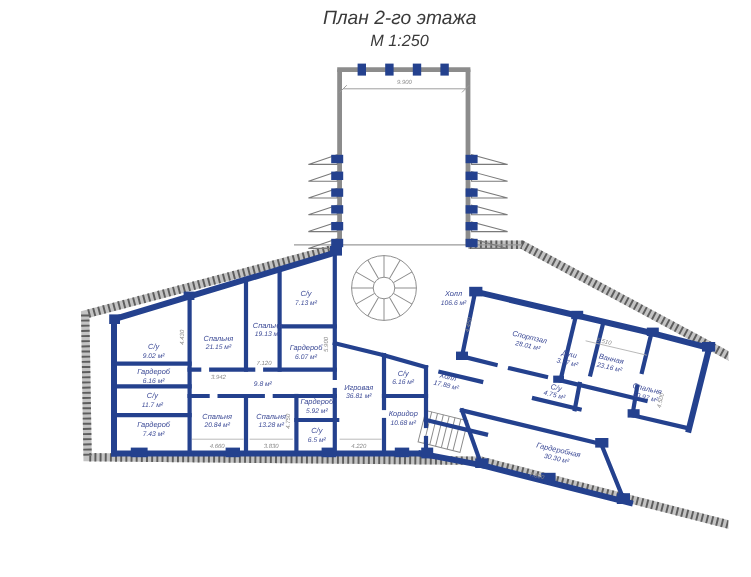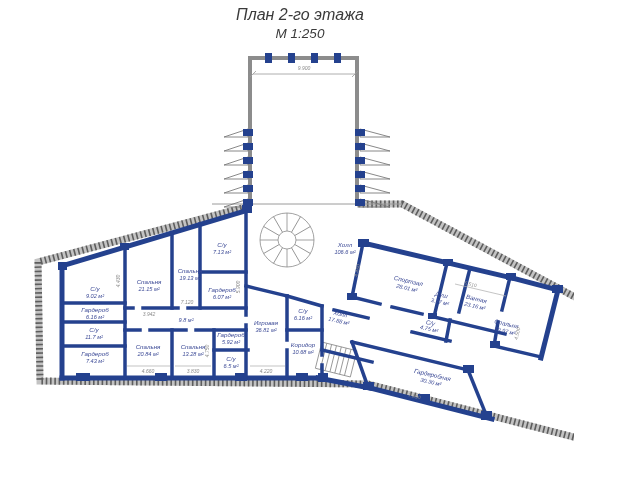--- a/index.html
+++ b/index.html
@@ -1,17 +1,17 @@
 <!DOCTYPE html>
 <html><head>
 <meta charset="utf-8">
 <style>
   html,body{margin:0;padding:0;background:#ffffff;}
   .canvas{position:relative;width:574px;height:481px;background:#ffffff;overflow:hidden;
-          font-family:"Liberation Sans",sans-serif;}
+          font-family:"Liberation Sans",sans-serif;margin-left:33px;}
   svg{position:absolute;left:0;top:0;}
   text{font-family:"Liberation Sans",sans-serif;}
   .title-line{fill:#3a3a3a;font-style:italic;}
   .room-name{fill:#3c4a96;font-style:italic;font-size:6.2px;text-anchor:middle;}
   .room-area{fill:#3c4a96;font-style:italic;font-size:5.6px;text-anchor:middle;}
   .dim-text{fill:#8a8a8a;font-size:5px;text-anchor:middle;font-style:italic;}
 </style>
 </head>
 <body>
 

